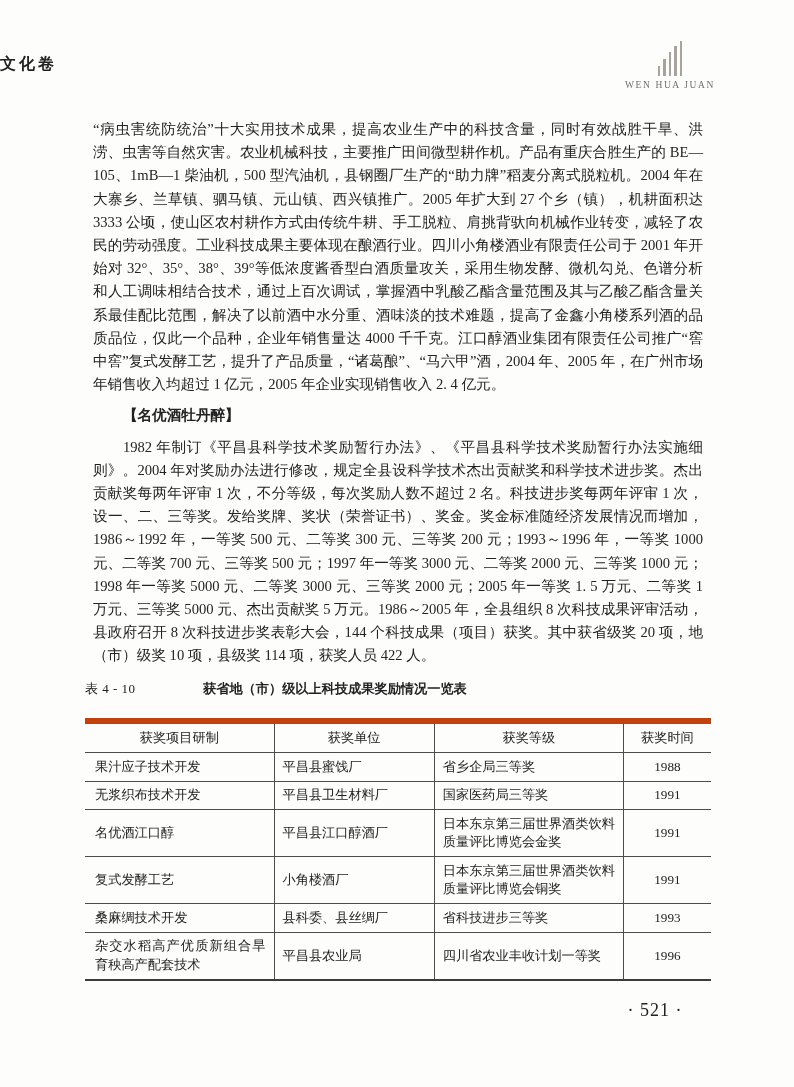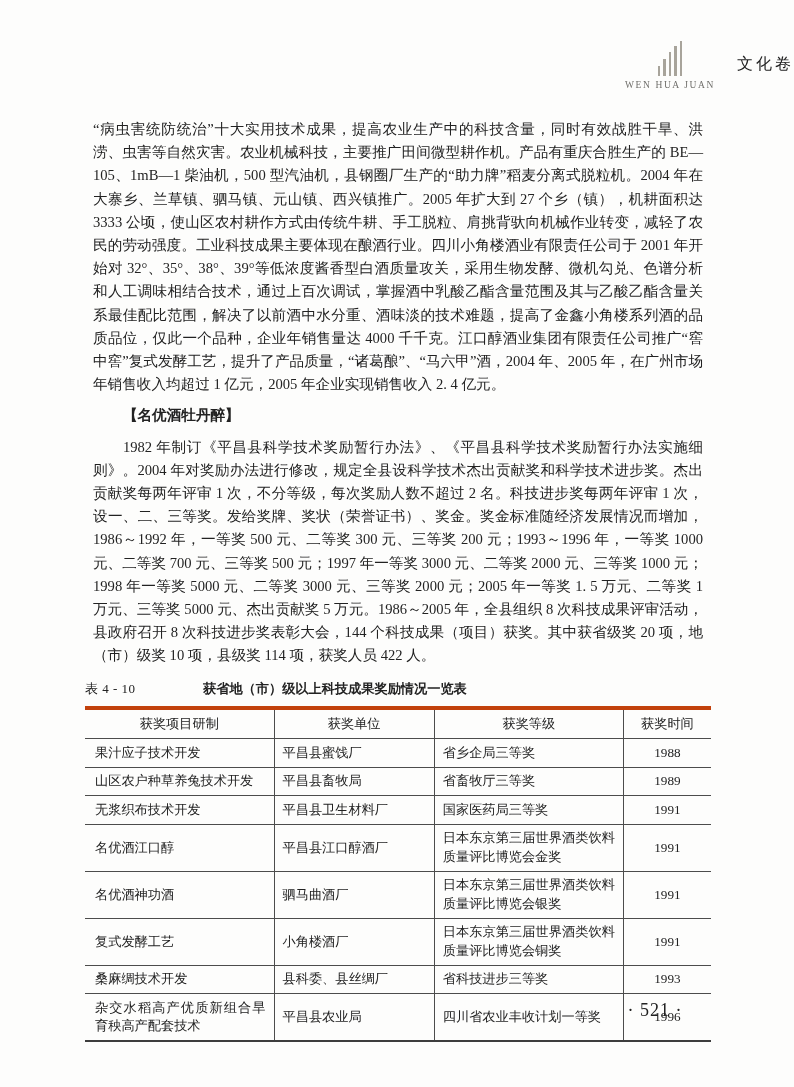--- a/index.html
+++ b/index.html
@@ -14,23 +14,23 @@
     color: #222;
     font-family: "Liberation Serif", serif;
     overflow: hidden;
   }
   
   .page-header-title {
     position: absolute;
     top: 54px;
     left: 0;
     width: 100%;
-    text-align: right;
+    text-align: left;
     font-size: 16px;
-    font-weight: normal;
+    font-weight: bold;
     letter-spacing: 3px;
   }
   .logo {
     position: absolute;
     top: 40px;
     right: 78px;
     width: 92px;
     text-align: center;
   }
   .logo-bars {
@@ -83,23 +83,23 @@
     align-items: baseline;
     margin-top: 9px;
     font-size: 13px;
   }
   .caption-label { width: 118px; letter-spacing: 0.5px; }
   .caption-title { flex: 1; text-align: left; font-weight: bold; font-size: 13.2px; }
   .caption-spacer { width: 118px; }
   table.award-table {
     width: 100%;
     border-collapse: collapse;
-    margin-top: 6px;
+    margin-top: 18px;
     font-size: 13.2px;
-    border-top: 4px solid #c2410c;
+    border-top: 6px solid #c2410c;
     border-bottom: 2px solid #3d3d3d;
     table-layout: fixed;
   }
   .award-table th, .award-table td {
     border-bottom: 1px solid #4c4c4c;
     padding: 4.5px 8px;
     line-height: 18.5px;
     font-weight: normal;
     vertical-align: middle;
   }
@@ -169,44 +169,32 @@
       </tr>
     </thead>
     <tbody>
       <tr>
         <td class="cell-project">果汁应子技术开发</td>
         <td class="cell-unit">平昌县蜜饯厂</td>
         <td class="cell-award">省乡企局三等奖</td>
         <td class="cell-year">1988</td>
       </tr>
       <tr>
-        <td class="cell-project">山区农户种草养兔技术开发</td>
-        <td class="cell-unit">平昌县畜牧局</td>
-        <td class="cell-award">省畜牧厅三等奖</td>
-        <td class="cell-year">1989</td>
-      </tr>
-      <tr>
         <td class="cell-project">无浆织布技术开发</td>
         <td class="cell-unit">平昌县卫生材料厂</td>
         <td class="cell-award">国家医药局三等奖</td>
         <td class="cell-year">1991</td>
       </tr>
       <tr>
         <td class="cell-project">名优酒江口醇</td>
         <td class="cell-unit">平昌县江口醇酒厂</td>
         <td class="cell-award">日本东京第三届世界酒类饮料质量评比博览会金奖</td>
         <td class="cell-year">1991</td>
       </tr>
       <tr>
-        <td class="cell-project">名优酒神功酒</td>
-        <td class="cell-unit">驷马曲酒厂</td>
-        <td class="cell-award">日本东京第三届世界酒类饮料质量评比博览会银奖</td>
-        <td class="cell-year">1991</td>
-      </tr>
-      <tr>
         <td class="cell-project">复式发酵工艺</td>
         <td class="cell-unit">小角楼酒厂</td>
         <td class="cell-award">日本东京第三届世界酒类饮料质量评比博览会铜奖</td>
         <td class="cell-year">1991</td>
       </tr>
       <tr>
         <td class="cell-project">桑麻绸技术开发</td>
         <td class="cell-unit">县科委、县丝绸厂</td>
         <td class="cell-award">省科技进步三等奖</td>
         <td class="cell-year">1993</td>

